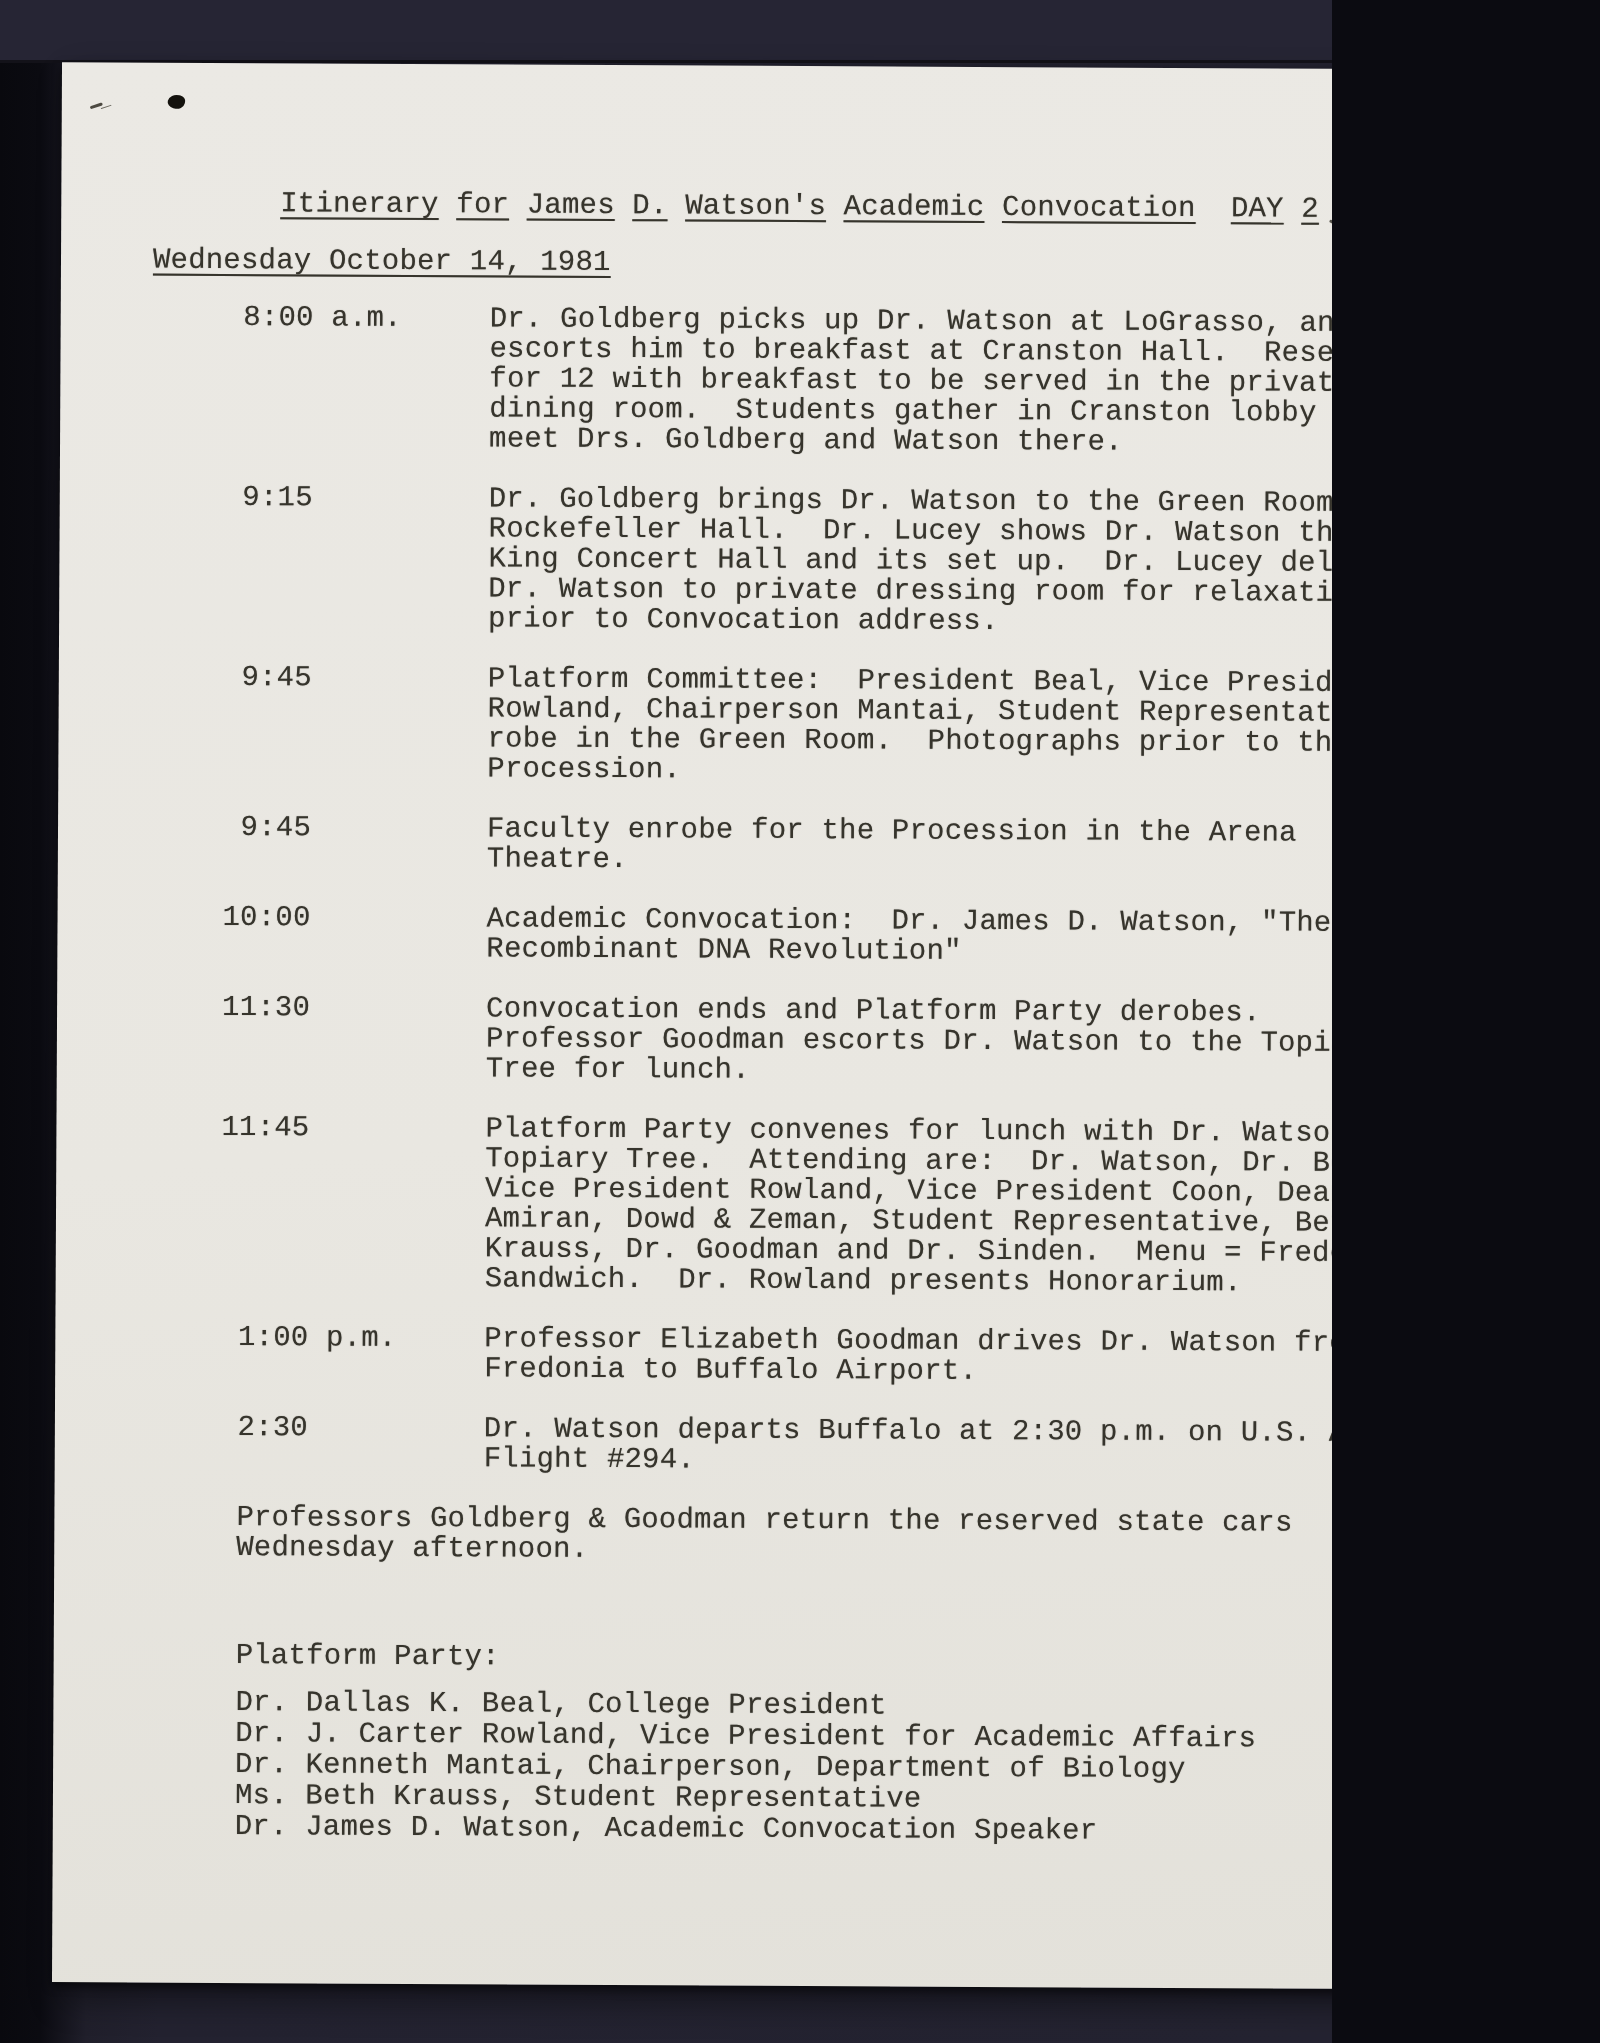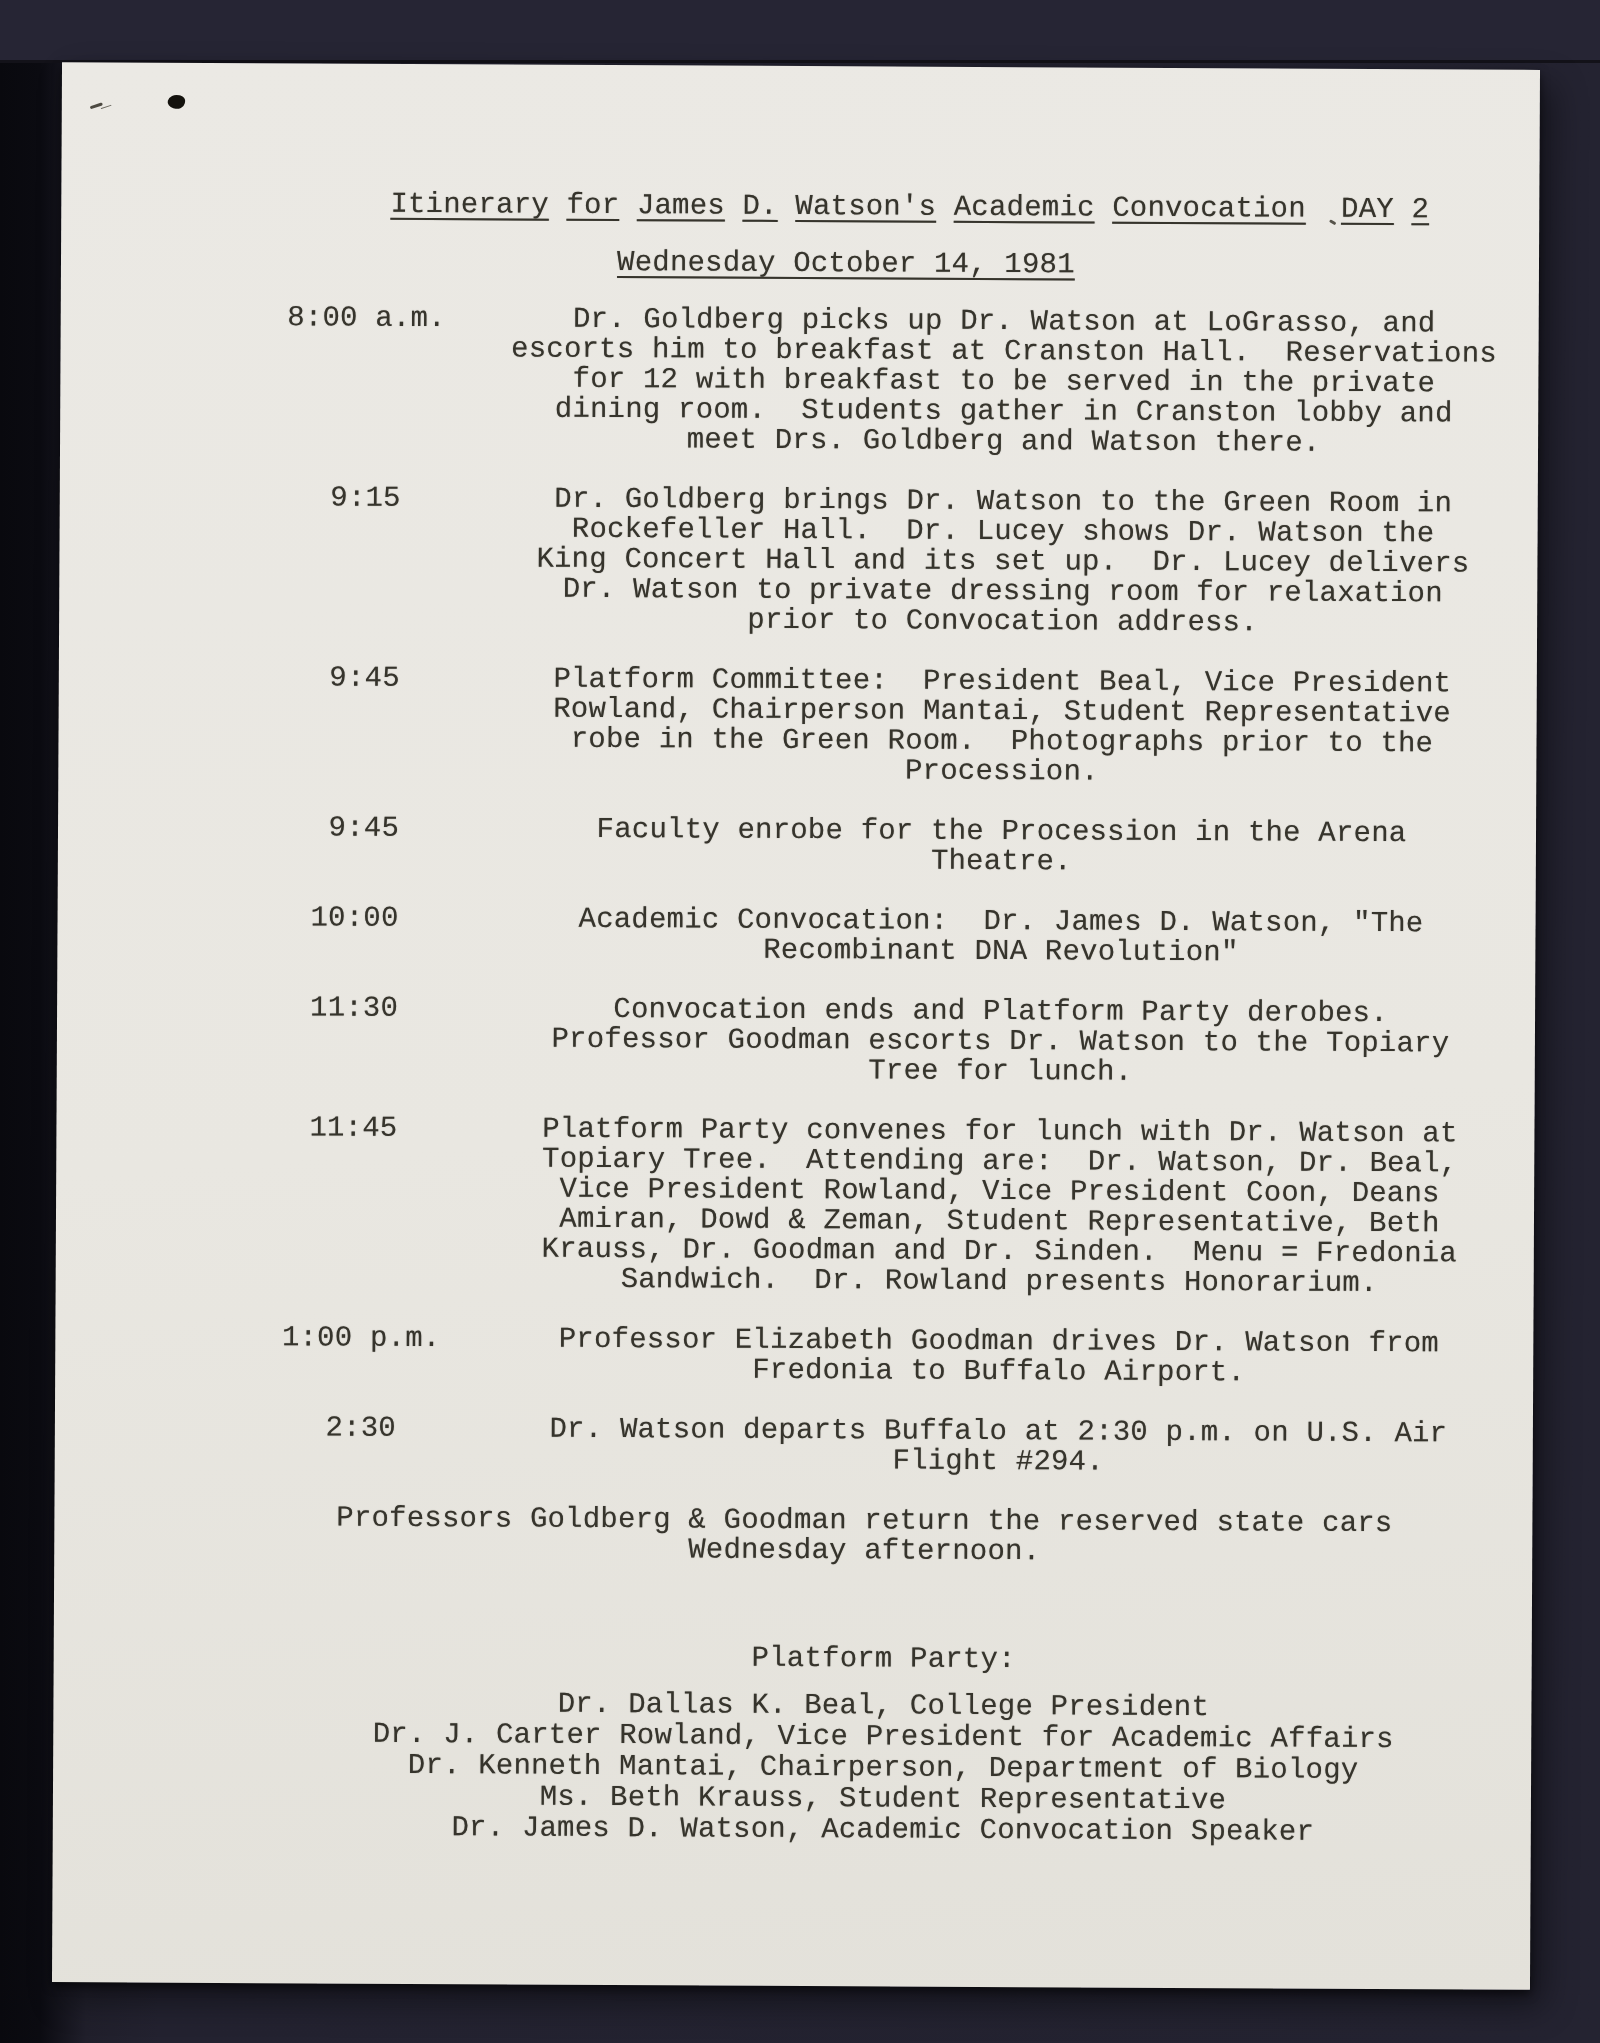--- a/index.html
+++ b/index.html
@@ -7,24 +7,23 @@
     margin: 0;
     padding: 0;
     width: 1600px;
     height: 2043px;
     background: #0b0b11;
     overflow: hidden;
     font-family: "Liberation Mono", "DejaVu Sans Mono", monospace;
   }
   .stage {
     position: relative;
-    width: 1600px;
+    width: 1332px;
     height: 2043px;
     overflow: hidden;
-    text-align: center;
   }
   
   .mat {
     position: absolute;
     inset: 0;
     background: linear-gradient(90deg, #09090e 0px, #0b0b11 40px, #201f2b 86px, #232230 160px, #242331 100%);
   }
   .mat-topband {
     position: absolute;
     left: 0; top: 0;

